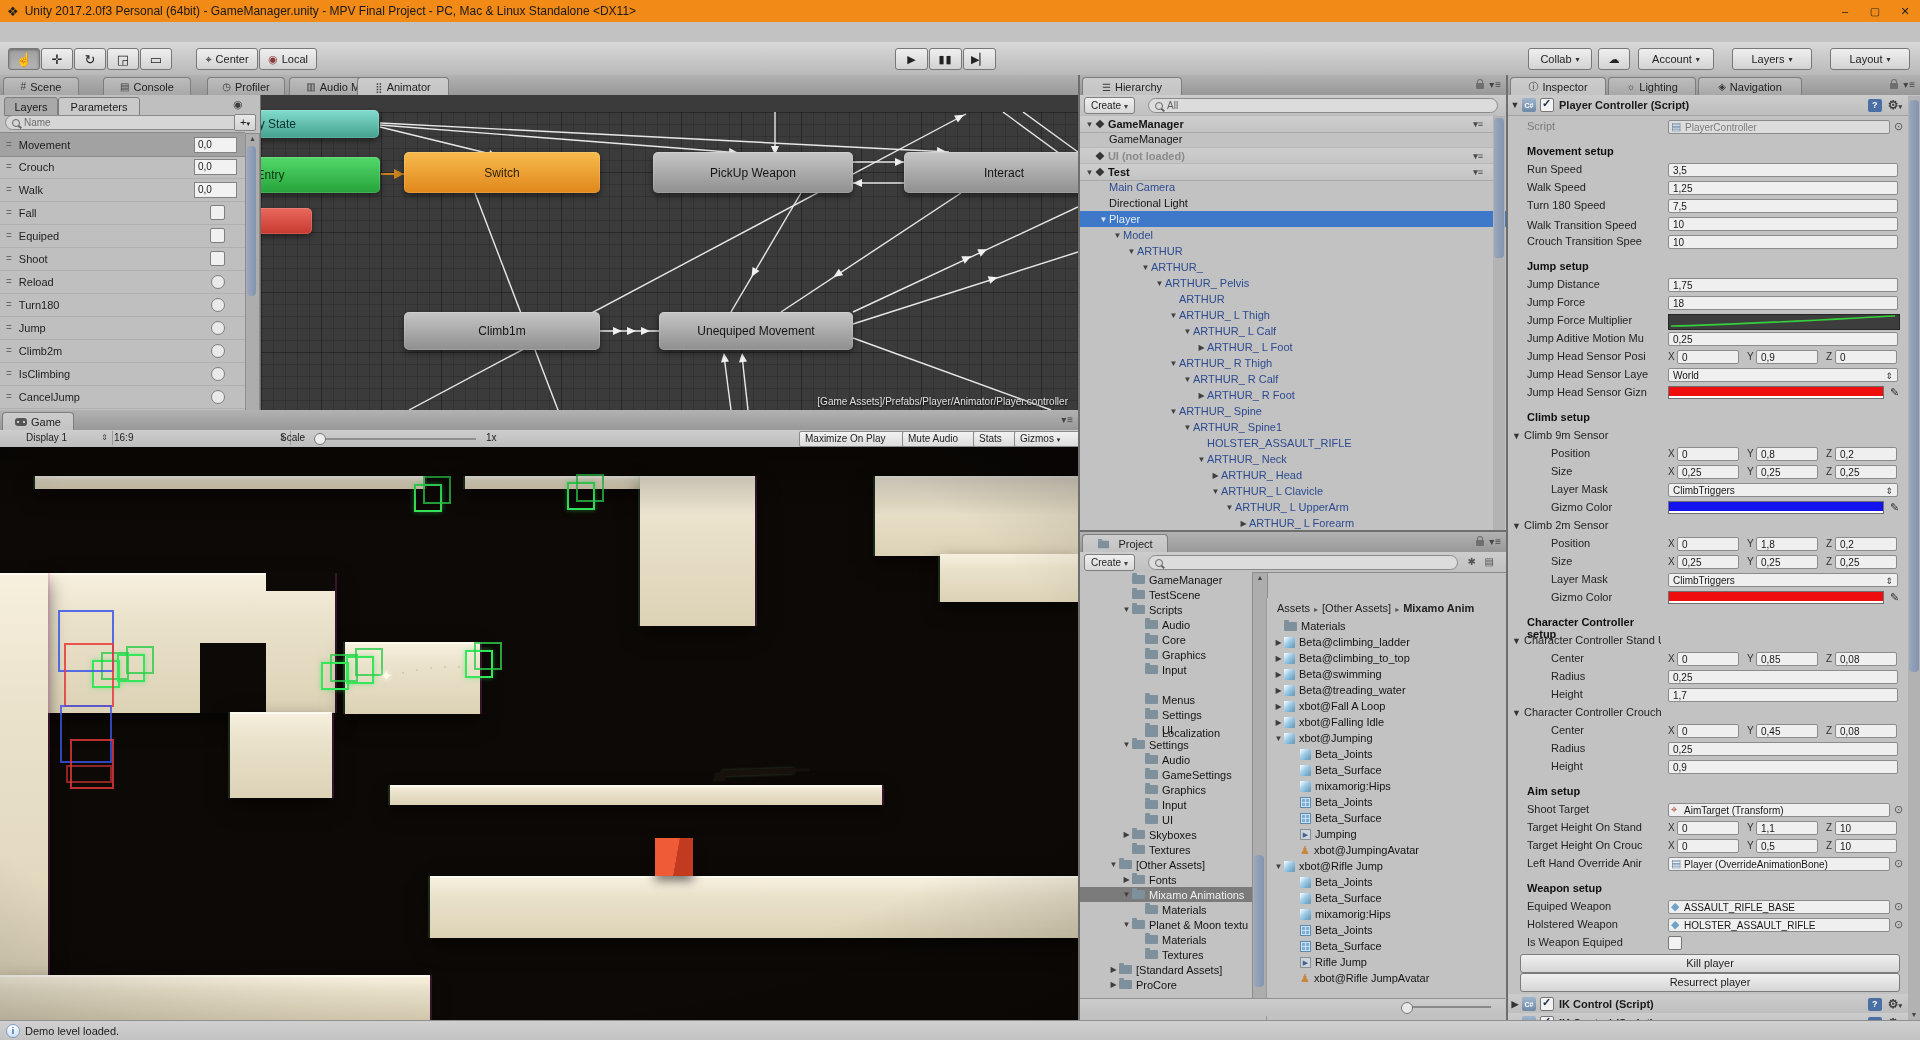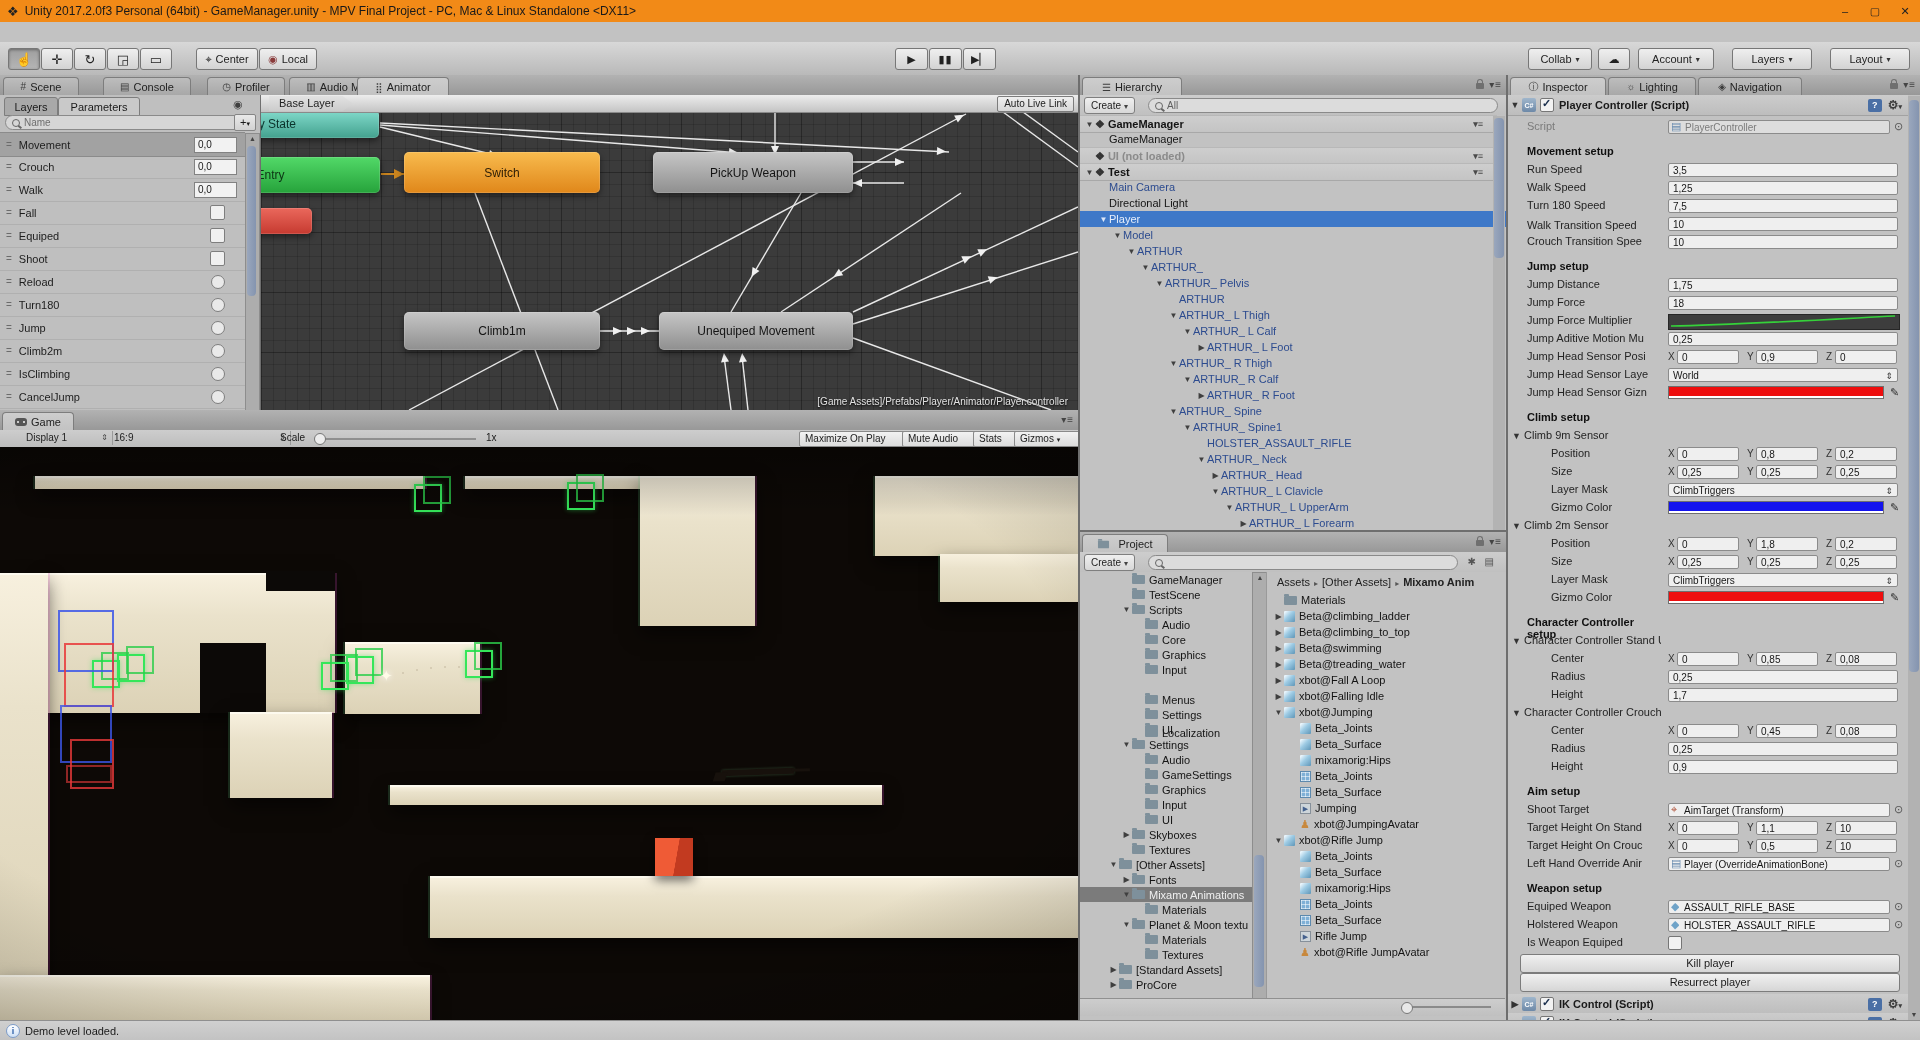--- a/index.html
+++ b/index.html
@@ -365,27 +365,24 @@
           <line x1="120" y1="62" x2="143" y2="62"></line>
         </g>
       <path d="M0,-5 L10,0 L0,5 Z" fill="#c8831e" transform="translate(133,62)"></path>
     </svg>
     <div id="graphStates" class="abs" style="left:0;top:17px;width:817px;height:298px">
         <div class="gstate st-teal" style="left: -100px; top: -2px; width: 218px; height: 28px;">Any State</div>
         <div class="gstate st-green" style="left: -100px; top: 45px; width: 219px; height: 36px;">Entry</div>
         <div class="gstate st-red" style="left: -100px; top: 96px; width: 151px; height: 26px;">Exit</div>
         <div class="gstate st-orange" style="left: 143px; top: 40px; width: 196px; height: 41px;">Switch</div>
         <div class="gstate st-gray" style="left: 392px; top: 40px; width: 200px; height: 41px;">PickUp Weapon</div>
+        <div class="gstate st-gray" style="left: 643px; top: 40px; width: 200px; height: 41px;">Interact</div>
         <div class="gstate st-gray" style="left: 143px; top: 200px; width: 196px; height: 38px;">Climb1m</div>
         <div class="gstate st-gray" style="left: 398px; top: 200px; width: 194px; height: 38px;">Unequiped Movement</div>
       </div>
-    <div id="graphBar">
-      <div id="crumbBaseLayer">Base Layer</div>
-      <div id="autoLiveLink">Auto Live Link</div>
-    </div>
     <div id="ctrlPath">[Game Assets]/Prefabs/Player/Animator/Player.controller</div>
   </div>
 
   <div id="gameStrip" class="abs strip">
     <div class="dtab active" style="left:2px;width:72px">
       <span class="ic" style="width:12px;height:8px;background:#555;border-radius:3px;display:inline-block;background-image:radial-gradient(circle at 3px 4px,#ccc 1px,transparent 1.5px),radial-gradient(circle at 9px 4px,#ccc 1px,transparent 1.5px)"></span>
       <span>Game</span>
     </div>
     <span class="corner">▾≡</span>
   </div>
@@ -723,21 +720,21 @@
       <div class="hrow" style="top: 405px; left: 0px; width: 172px; padding-left: 28px; height: 15px;">
         <span class="arr">▶</span>
         <span class="folder"></span>
         <span>ProCore</span>
       </div>
     </div>
   <div class="vscroll" style="left:1252px;top:572px;width:14px;height:426px">
     <div style="text-align:center;font-size:7px;color:#444;line-height:10px">▲</div>
     <div class="vthumb" style="top:282px;width:10px;height:132px"></div>
   </div>
-  <div class="abs" style="left:1266px;top:572px;width:239px;height:426px;background:#c2c2c2;border-left:1px solid #9a9a9a;overflow:hidden">
+  <div class="abs" style="left:1266px;top:598px;width:239px;height:426px;background:#c2c2c2;border-left:1px solid #9a9a9a;overflow:hidden">
     <div class="crumbs" style="left:10px;top:4px">
       <span>Assets</span><span class="sep">▸</span><span>[Other Assets]</span><span class="sep">▸</span><b>Mixamo Anim</b>
     </div>
     <div id="assetRows" class="abs" style="left:0;top:20px;width:239px;height:406px">
         <div class="hrow" style="top: 0px; left: 0px; width: 239px; padding-left: 6px;">
           <span class="arr"></span>
           <span class="folder"></span>
           <span>Materials</span>
         </div>
         <div class="hrow" style="top: 16px; left: 0px; width: 239px; padding-left: 6px;">

